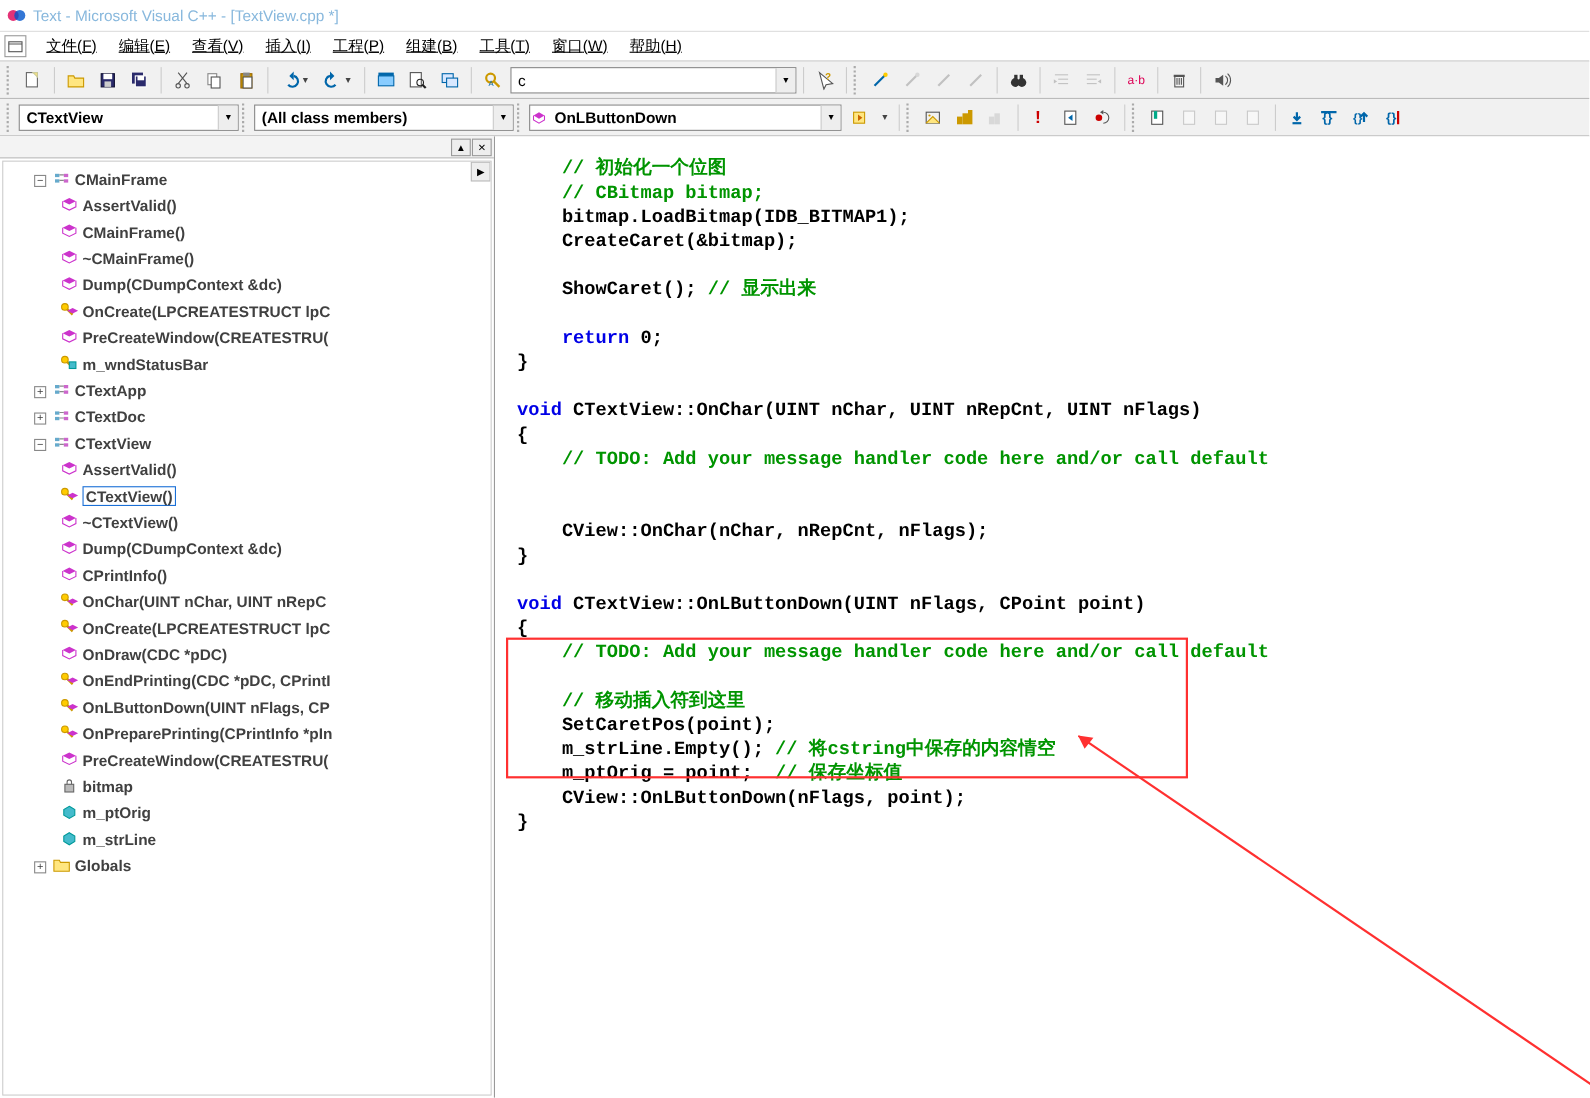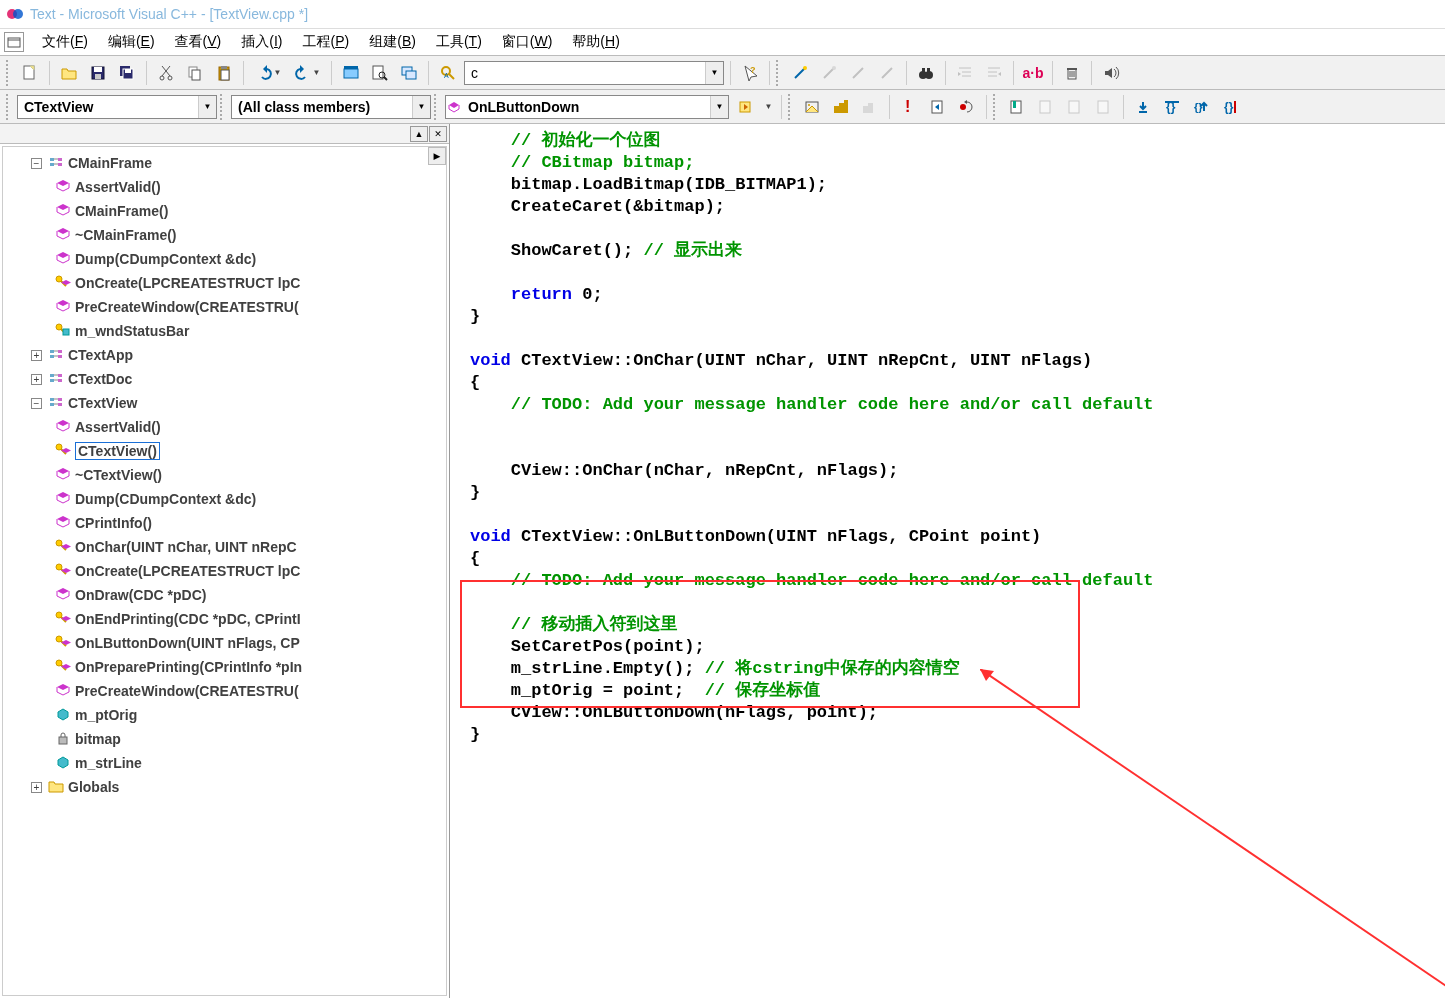--- a/index.html
+++ b/index.html
@@ -7,35 +7,35 @@
 
 
 .titlebar { height: 28px; background: #fff; color: #88b8dd; display: flex; align-items: center; padding: 0 6px; font-size: 14px; }
 .titlebar .tb-icon { width: 18px; height: 18px; margin-right: 6px; position: relative; }
 .titlebar .tb-icon svg { width: 18px; height: 18px; }
 
 
 .menubar { height: 28px; background: #fff; border-top: 1px solid #ddd; border-bottom: 1px solid #bbb; display: flex; align-items: center; padding: 0 4px; font-size: 14px; }
 .menubar .menu-ico { width: 20px; height: 20px; margin-right: 8px; border: 1px solid #999; display: flex; align-items: center; justify-content: center; font-size: 10px; }
 .menubar .menu-ico svg { width: 14px; height: 14px; }
-.menubar .mitem { padding: 13px 10px; cursor: pointer; }
+.menubar .mitem { padding: 13px 10px; cursor: pointer; text-decoration: underline; }
 .menubar .mitem .under { text-decoration: underline; }
 
 
 .tb-row { height: 34px; background: #f1f1f1; border-bottom: 1px solid #bbb; display: flex; align-items: center; padding: 0 6px; gap: 3px; }
 .tb-handle { width: 5px; height: 26px; border-left: 2px dotted #aaa; margin: 0 3px 0 0; }
 .tb-btn { width: 26px; height: 26px; display: flex; align-items: center; justify-content: center; border: 1px solid transparent; cursor: pointer; flex-shrink: 0; }
 .tb-btn svg { width: 18px; height: 18px; }
 .tb-sep { width: 1px; height: 24px; background: #ccc; margin: 0 3px; flex-shrink: 0; }
 .tb-btn.witharrow { width: 36px; }
 .tb-arrow { font-size: 8px; margin-left: 1px; color: #444; }
 
 .combo { height: 24px; border: 1px solid #888; background: #fff; display: flex; align-items: center; font-size: 14px; font-family: "Microsoft YaHei", Arial; }
 .combo.c1 { width: 200px; }
-.combo.c2 { width: 200px; }
+.combo.c2 { width: 236px; }
 .combo.c3 { width: 284px; }
 .combo.csearch { width: 260px; }
 .combo .ctext { flex: 1; padding: 0 6px; font-weight: bold; overflow: hidden; white-space: nowrap; }
 .combo .cicon { width: 16px; display: flex; align-items: center; justify-content: center; }
 .combo .cdrop { width: 18px; height: 100%; display: flex; align-items: center; justify-content: center; border-left: 1px solid #ccc; cursor: pointer; font-size: 8px; background: #eee; }
 
 
 .content { display: flex; height: calc(998px - 28px - 28px - 34px - 34px); }
 .side-panel { width: 450px; background: #fff; border-right: 1px solid #999; display: flex; flex-direction: column; }
 .side-header { height: 20px; background: #f3f3f3; border-bottom: 1px solid #bbb; display: flex; align-items: center; justify-content: flex-end; padding: 0 2px; gap: 1px; }
@@ -46,21 +46,21 @@
 .tree ul { list-style: none; padding-left: 22px; }
 .tree > ul { padding-left: 24px; }
 .tree li { white-space: nowrap; }
 .tree .expander { display: inline-block; width: 11px; height: 11px; border: 1px solid #888; text-align: center; line-height: 9px; font-size: 10px; margin-right: 4px; cursor: pointer; vertical-align: 1px; background: #fff; }
 .tree .ico { display: inline-flex; width: 20px; height: 16px; margin-right: 2px; vertical-align: -2px; align-items: center; justify-content: center; }
 .tree .ico svg { width: 16px; height: 16px; }
 .tree .lbl { font-weight: bold; cursor: pointer; }
 .tree .lbl.selected { border: 1px solid #1a6fd6; padding: 0 2px; }
 
 .editor-panel { flex: 1; display: flex; flex-direction: column; background: #fff; }
-.code-area { flex: 1; overflow: auto; font-family: Consolas, "Courier New", monospace; font-size: 17px; font-weight: bold; line-height: 22px; padding: 6px 0 6px 20px; white-space: pre; color: #000; position: relative; }
+.code-area { flex: 1; overflow: auto; font-family: Consolas, "Courier New", monospace; font-size: 17px; font-weight: bold; line-height: 22px; padding: 20px 0 6px 20px; white-space: pre; color: #000; position: relative; }
 .code-area .kw { color: #0000e6; }
 .code-area .cmt { color: #009400; }
 .code-area .highlight-box { position: absolute; border: 2px solid #ff3030; left: 10px; top: 456px; width: 620px; height: 128px; pointer-events: none; }
 .code-area .arrow-line { position: absolute; left: 530px; top: 545px; width: 500px; height: 340px; pointer-events: none; }
 .editor-row { display: flex; height: 100%; }
 </style>
 </head>
 <body>
 
 <div class="titlebar">
@@ -240,21 +240,21 @@
   <span class="tb-btn" style="opacity:.45">
       <svg viewBox="0 0 18 18">
         <line x1="3" y1="4" x2="15" y2="4" stroke="#888"></line>
         <line x1="3" y1="8" x2="12" y2="8" stroke="#888"></line>
         <line x1="3" y1="12" x2="12" y2="12" stroke="#888"></line>
         <path d="M16 8l-3 2 3 2z" fill="#888"></path>
       </svg>
     </span>
   <span class="tb-sep"></span>
   <span class="tb-btn">
-      <span style="color:#d05;font-size:14px;font-weight:bold">a·b</span>
+      <span style="color:#d05;font-size:11px;font-weight:normal">a·b</span>
     </span>
   <span class="tb-sep"></span>
   <span class="tb-btn">
       <svg viewBox="0 0 18 18">
         <rect x="5" y="5" width="8" height="10" fill="none" stroke="#555"></rect>
         <line x1="4" y1="5" x2="14" y2="5" stroke="#555" stroke-width="2"></line>
         <line x1="7" y1="7" x2="7" y2="13" stroke="#555"></line>
         <line x1="9" y1="7" x2="9" y2="13" stroke="#555"></line>
         <line x1="11" y1="7" x2="11" y2="13" stroke="#555"></line>
       </svg>
@@ -562,29 +562,29 @@
                   </svg>
                 </span><span class="lbl">OnPreparePrinting(CPrintInfo *pIn</span></li>
               <li><span class="ico">
                   <svg viewBox="0 0 16 16">
                     <path d="M8 2l6 3-6 3-6-3z" fill="#c3c"></path>
                     <path d="M2 5v5l6 3 6-3V5" fill="none" stroke="#c3c"></path>
                   </svg>
                 </span><span class="lbl">PreCreateWindow(CREATESTRU(</span></li>
               <li><span class="ico">
                   <svg viewBox="0 0 16 16">
-                    <path d="M8 3l5 3v5l-5 3-5-3V6z" fill="#4bc" stroke="#099"></path>
-                  </svg>
-                </span><span class="lbl">m_ptOrig</span></li>
-              <li><span class="ico">
-                  <svg viewBox="0 0 16 16">
                     <rect x="4" y="7" width="8" height="7" fill="#bbb" stroke="#666"></rect>
                     <path d="M6 7V5a2 2 0 0 1 4 0v2" fill="none" stroke="#666"></path>
                   </svg>
                 </span><span class="lbl">bitmap</span></li>
+              <li><span class="ico">
+                  <svg viewBox="0 0 16 16">
+                    <path d="M8 3l5 3v5l-5 3-5-3V6z" fill="#4bc" stroke="#099"></path>
+                  </svg>
+                </span><span class="lbl">m_ptOrig</span></li>
               <li><span class="ico">
                   <svg viewBox="0 0 16 16">
                     <path d="M8 3l5 3v5l-5 3-5-3V6z" fill="#4bc" stroke="#099"></path>
                   </svg>
                 </span><span class="lbl">m_strLine</span></li>
             </ul>
             <li><span class="expander">+</span><span class="ico">
                 <svg viewBox="0 0 16 16">
                   <path d="M1 4h5l1 2h8v8H1z" fill="#ffe680" stroke="#c90"></path>
                 </svg>

